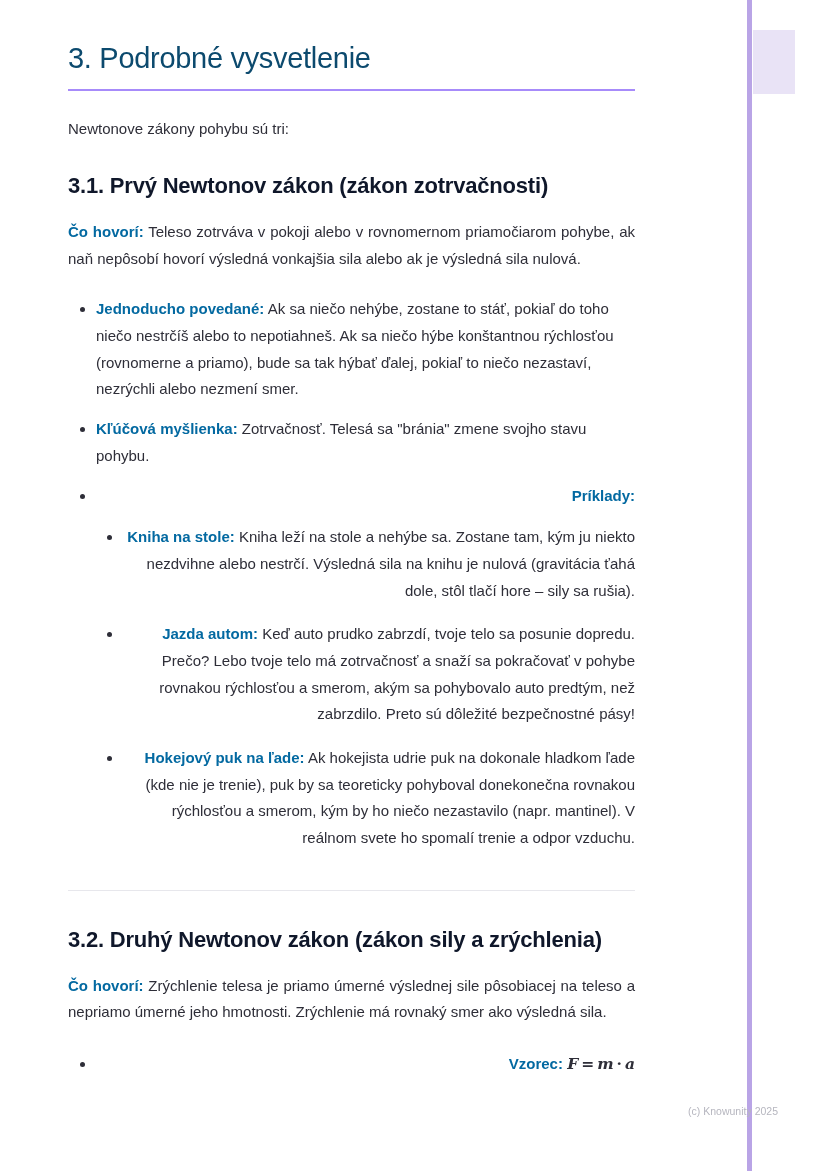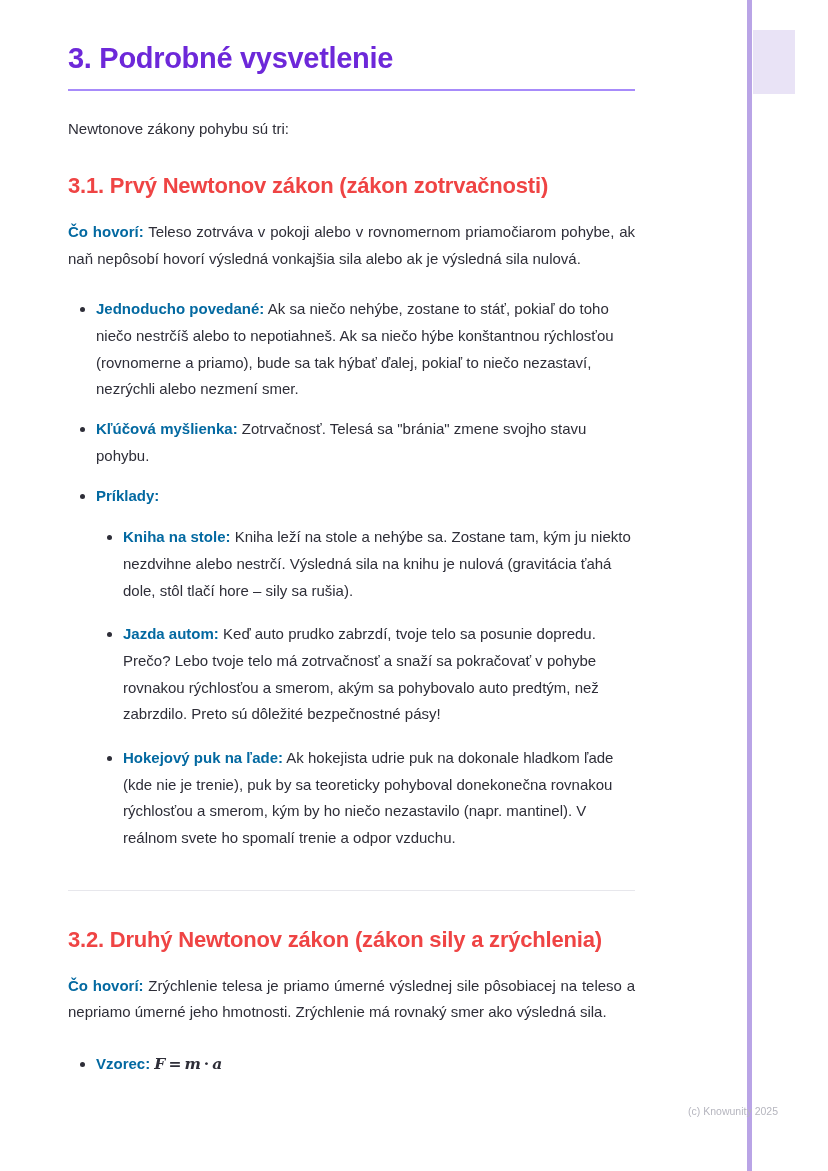--- a/index.html
+++ b/index.html
@@ -19,42 +19,42 @@
   .corner-box {
     position:absolute; top:30px; right:33px; width:42px; height:64px;
     background:#e9e3f6;
   }
 
   .content {
     position:absolute; left:68px; top:42px; width:567px;
   }
 
   h1.title {
-    font-size:29px; font-weight:700; color:#6d28d9;
+    font-size:29px; font-weight:400; color:#0c4a6e;
     letter-spacing:-0.3px;
     padding-bottom:14px; border-bottom:2px solid #a78bfa;
   }
   p.intro { margin-top:26px; line-height:1.6; }
 
   h2.section-heading {
-    font-size:22px; font-weight:700; color:#ef4444; letter-spacing:-0.2px;
+    font-size:22px; font-weight:700; color:#0f172a; letter-spacing:-0.2px;
   }
   h2.first { margin-top:32px; }
   h2.second { margin-top:36px; }
 
   p.lead {
     margin-top:20px; line-height:1.78; text-align:justify;
   }
 
   ul { list-style-position:outside; }
   ul.l1 {
     margin-top:24px; padding-left:28px; list-style-type:disc;
   }
   ul.l1 > li { margin-bottom:13px; line-height:1.78; }
-  ul.l1 > li:last-child { margin-bottom:0; }
+  ul.l1 > li:last-child { margin-bottom:0;text-align:right; }
 
   ul.l2-disc {
     margin-top:15px; padding-left:27px; list-style-type:disc;
   }
   ul.l2-disc > li { margin-bottom:17px; line-height:1.78; }
   ul.l2-disc > li:last-child { margin-bottom:0; }
 
   ul.l2-circle {
     margin-top:9px; padding-left:24px; list-style-type:circle;
   }

